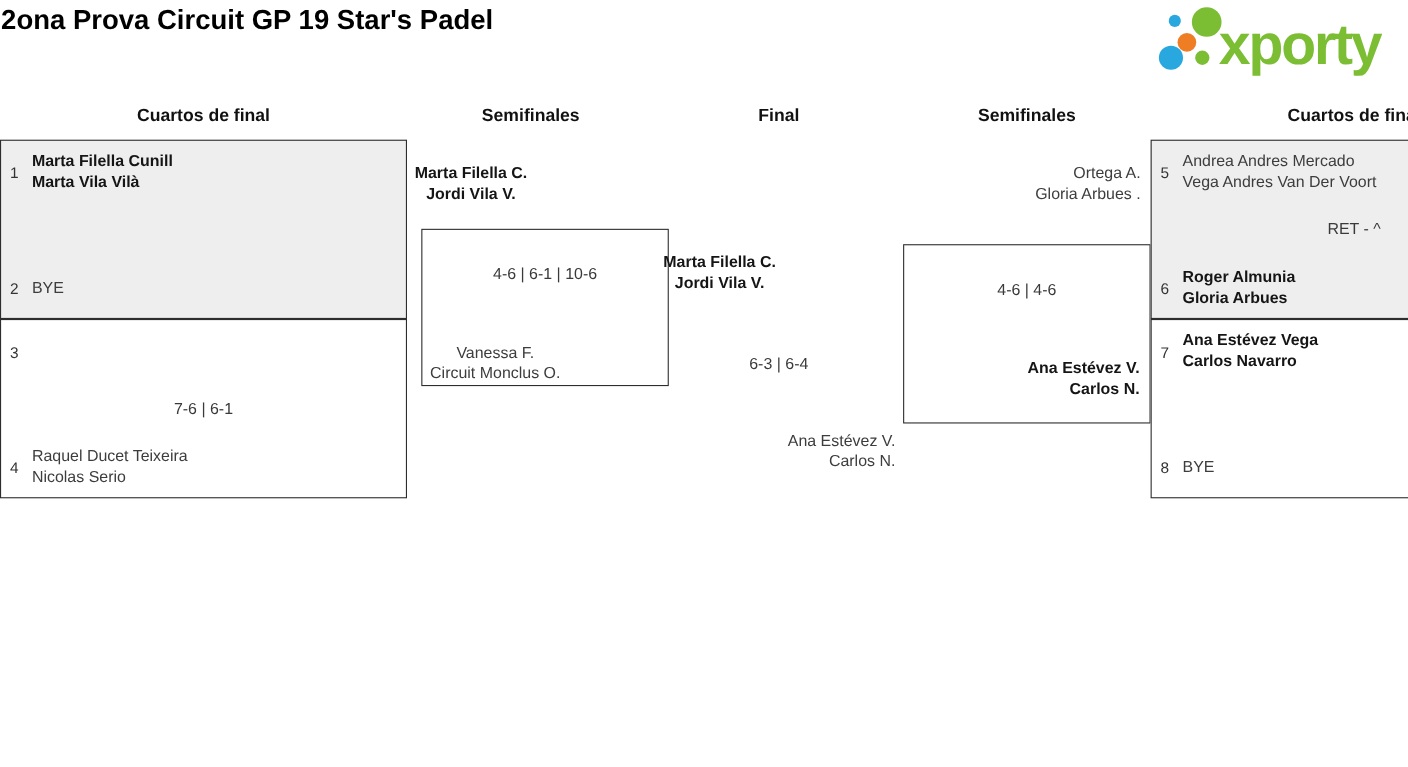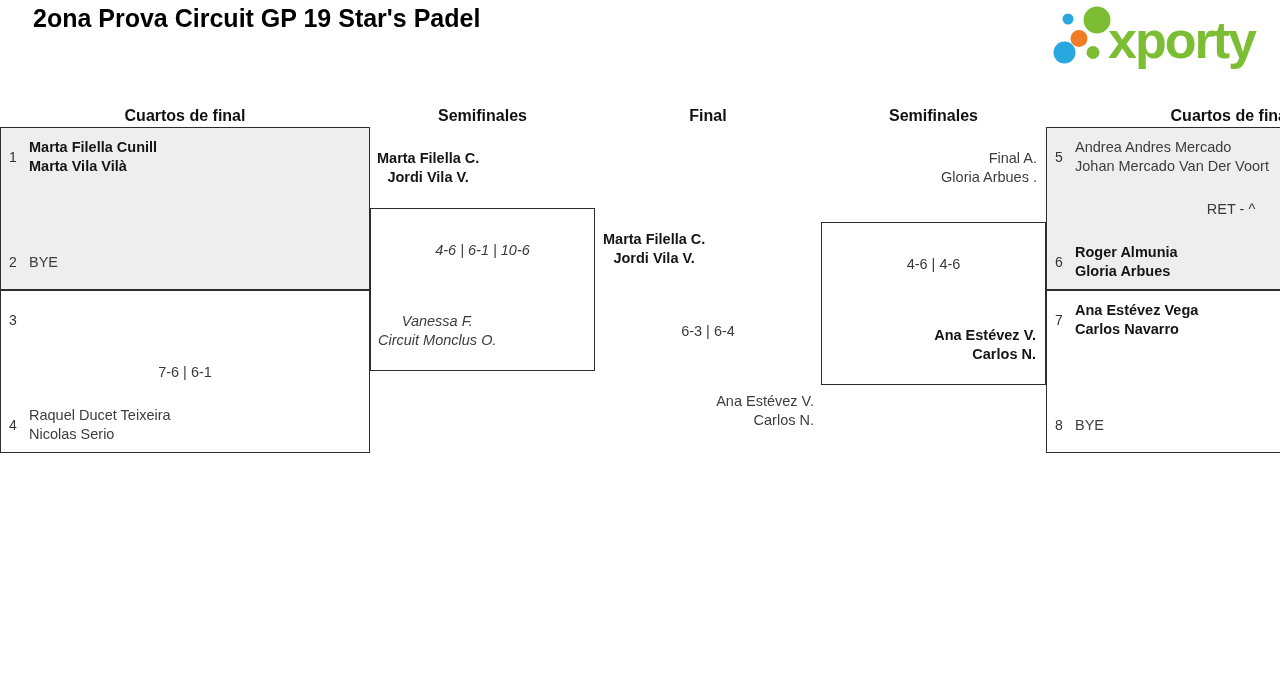--- a/index.html
+++ b/index.html
@@ -1,21 +1,21 @@
 <!DOCTYPE html>
 <html><head>
 <meta charset="utf-8">
 <style>
   html,body{margin:0;padding:0;background:#fff;}
   #canvas{
     position:relative;width:1280px;height:697px;overflow:hidden;background:#fff;
     font-family:"Liberation Sans",sans-serif;color:#222;
   }
   .title{position:absolute;left:1px;font-size:25px;font-weight:bold;color:#000;white-space:nowrap;}
-  .col-header{position:absolute;top:97px;font-size:16px;font-weight:bold;color:#111;text-align:center;white-space:nowrap;margin-top:10px;}
+  .col-header{position:absolute;top:97px;font-size:16px;font-weight:bold;color:#111;text-align:center;white-space:nowrap;}
   .box{position:absolute;border:1px solid #2d2d2d;box-sizing:border-box;background:#fff;}
   .box.shade{background:#eeeeee;}
   .team{position:absolute;left:8px;right:6px;display:flex;align-items:center;height:38px;}
   .team.pos-top{top:10px;}
   .team.pos-bottom{bottom:8px;}
   .seed{width:20px;flex:none;font-size:14px;color:#333;}
   .names{display:flex;flex-direction:column;justify-content:center;}
   .nm{font-size:14.5px;line-height:19px;white-space:nowrap;}
   .winner .nm{font-weight:bold;color:#151515;}
   .loser .nm{font-weight:normal;color:#3d3d3d;}
@@ -26,21 +26,21 @@
   .fl.winner .nm,.fl.winner{font-weight:bold;color:#151515;}
   .fl.loser{color:#3d3d3d;}
   .ta-r{text-align:right;}
   .logo{position:absolute;left:1046px;top:2px;}
 </style>
 </head>
 <body>
 
 <div id="canvas">
 
-  <div class="title" style="top:4px;padding-left:32px;">2ona Prova Circuit GP 19 Star's Padel</div>
+  <div class="title" style="top:4px;">2ona Prova Circuit GP 19 Star's Padel</div>
 
   <svg class="logo" width="234" height="68" viewBox="1046 2 234 68">
     <circle cx="1068" cy="19" r="5.5" fill="#29A8E0"></circle>
     <circle cx="1097" cy="20" r="13.5" fill="#7CBE33"></circle>
     <circle cx="1079" cy="38.5" r="8.5" fill="#EF7D23"></circle>
     <circle cx="1064.5" cy="52.5" r="11" fill="#29A8E0"></circle>
     <circle cx="1093" cy="52.5" r="6.5" fill="#7CBE33"></circle>
     <text x="1108" y="58" font-family="Liberation Sans, sans-serif" font-size="52" font-weight="bold" letter-spacing="-2" fill="#7CBE33">xporty</text>
   </svg>
 
@@ -78,57 +78,57 @@
         <div class="nm">Nicolas Serio</div>
       </div>
     </div>
   </div>
 
   <div class="fl winner" style="left:377px;top:149px;">
     <div class="nm">Marta Filella C.</div>
     <div class="nm">Jordi Vila V.</div>
   </div>
 
-  <div class="box" style="left:370px;top:208px;width:225px;height:163px;font-style:italic;">
+  <div class="box" style="left:383px;top:208px;width:225px;height:143px;">
     <div class="score sf">4-6 | 6-1 | 10-6</div>
     <div class="fl loser" style="left:7px;top:103px;">
       <div class="nm">Vanessa F.</div>
       <div class="nm">Circuit Monclus O.</div>
     </div>
   </div>
 
   <div class="fl winner" style="left:603px;top:230px;">
     <div class="nm">Marta Filella C.</div>
     <div class="nm">Jordi Vila V.</div>
   </div>
   <div class="fl" style="left:595px;width:226px;top:322px;text-align:center;color:#3a3a3a;">6-3 | 6-4</div>
   <div class="fl loser ta-r" style="right:466px;top:392px;">
     <div class="nm">Ana Estévez V.</div>
     <div class="nm">Carlos N.</div>
   </div>
 
   <div class="fl loser ta-r" style="right:243px;top:149px;">
-    <div class="nm">Final A.</div>
+    <div class="nm">Ortega A.</div>
     <div class="nm">Gloria Arbues .</div>
   </div>
 
   <div class="box" style="left:821px;top:208px;width:225px;height:163px;margin-top:14px;">
     <div class="score sf">4-6 | 4-6</div>
     <div class="fl winner ta-r" style="right:9px;top:103px;">
       <div class="nm">Ana Estévez V.</div>
       <div class="nm">Carlos N.</div>
     </div>
   </div>
 
   <div class="box shade" style="left:1046px;top:127px;width:370px;height:163px;">
     <div class="team pos-top loser">
       <div class="seed">5</div>
       <div class="names">
         <div class="nm">Andrea Andres Mercado</div>
-        <div class="nm">Johan Mercado Van Der Voort</div>
+        <div class="nm">Vega Andres Van Der Voort</div>
       </div>
     </div>
     <div class="score mid">RET - ^</div>
     <div class="team pos-bottom winner">
       <div class="seed">6</div>
       <div class="names">
         <div class="nm">Roger Almunia</div>
         <div class="nm">Gloria Arbues</div>
       </div>
     </div>

